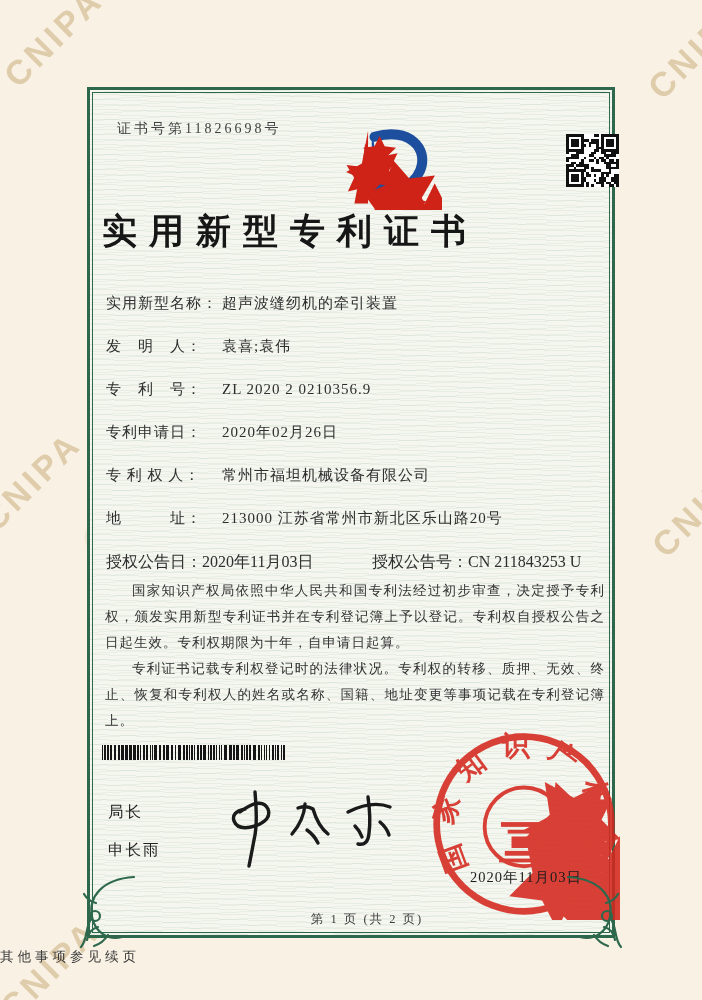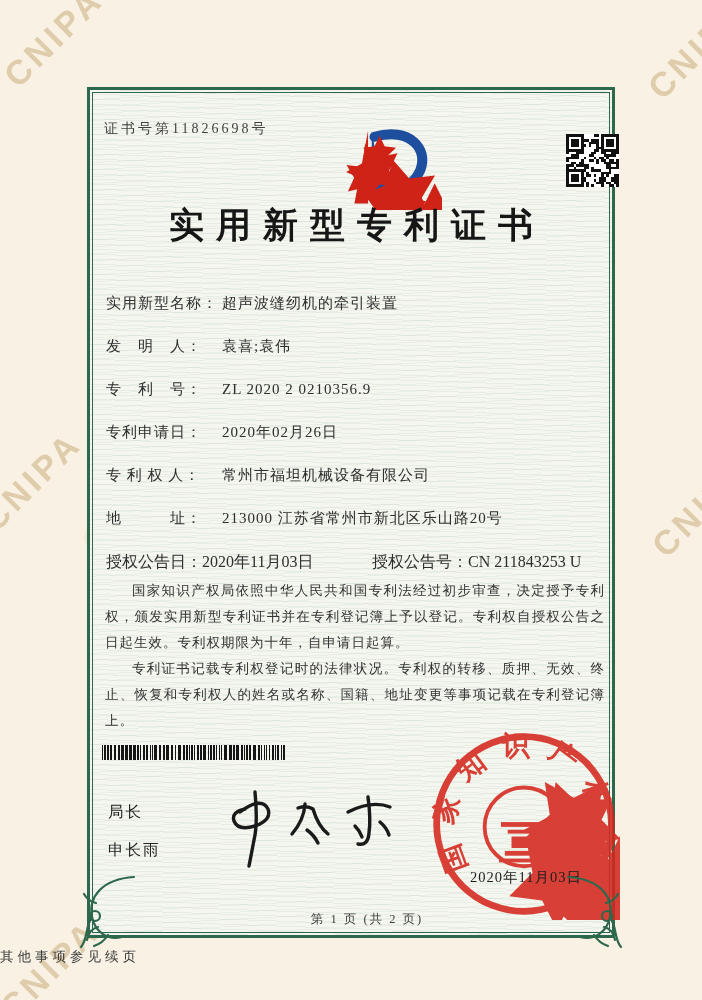--- a/index.html
+++ b/index.html
@@ -23,30 +23,30 @@
     background:
       repeating-linear-gradient(2deg,  rgba(110,155,115,.10) 0 1px, transparent 1px 5px),
       repeating-linear-gradient(-3deg, rgba(110,155,115,.08) 0 1px, transparent 1px 7px),
       #f4f6ef;
   }
   .certificate::before {
     content:""; position:absolute; inset:2px; border:1px solid #2e684c; pointer-events:none;
   }
 
   .cert-no {
-    position:absolute; left:14px; top:30px;
+    position:absolute; left:27px; top:30px;
     font-size:14px; letter-spacing:3px; color:#3f3f3f;
   }
   .logo { position:absolute; left:206px; top:32px; width:146px; height:88px; }
   .qr { position:absolute; left:476px; top:44px; width:53px; height:53px; }
   .qr svg { display:block; width:53px; height:53px; }
 
   .cert-title {
-    position:absolute; left:0; top:112px; width:100%;
-    text-align:center; font-size:35px; font-weight:bold; color:#161616;
+    position:absolute; left:0; top:118px; width:100%;
+    font-size:35px; font-weight:bold; color:#161616;
     letter-spacing:12px; text-indent:12px;
   }
 
   .fields { position:absolute; left:16px; top:204px; width:498px; }
   .field-row { height:26px; margin-bottom:17px; font-size:15px; color:#2e2e2e; white-space:nowrap; }
   .field-label { display:inline-block; width:116px; letter-spacing:1px; }
   .field-value { letter-spacing:1px; }
   .grant-row { font-size:16px; color:#2e2e2e; white-space:nowrap; }
   .grant-part-left { display:inline-block; width:262px; }
 

